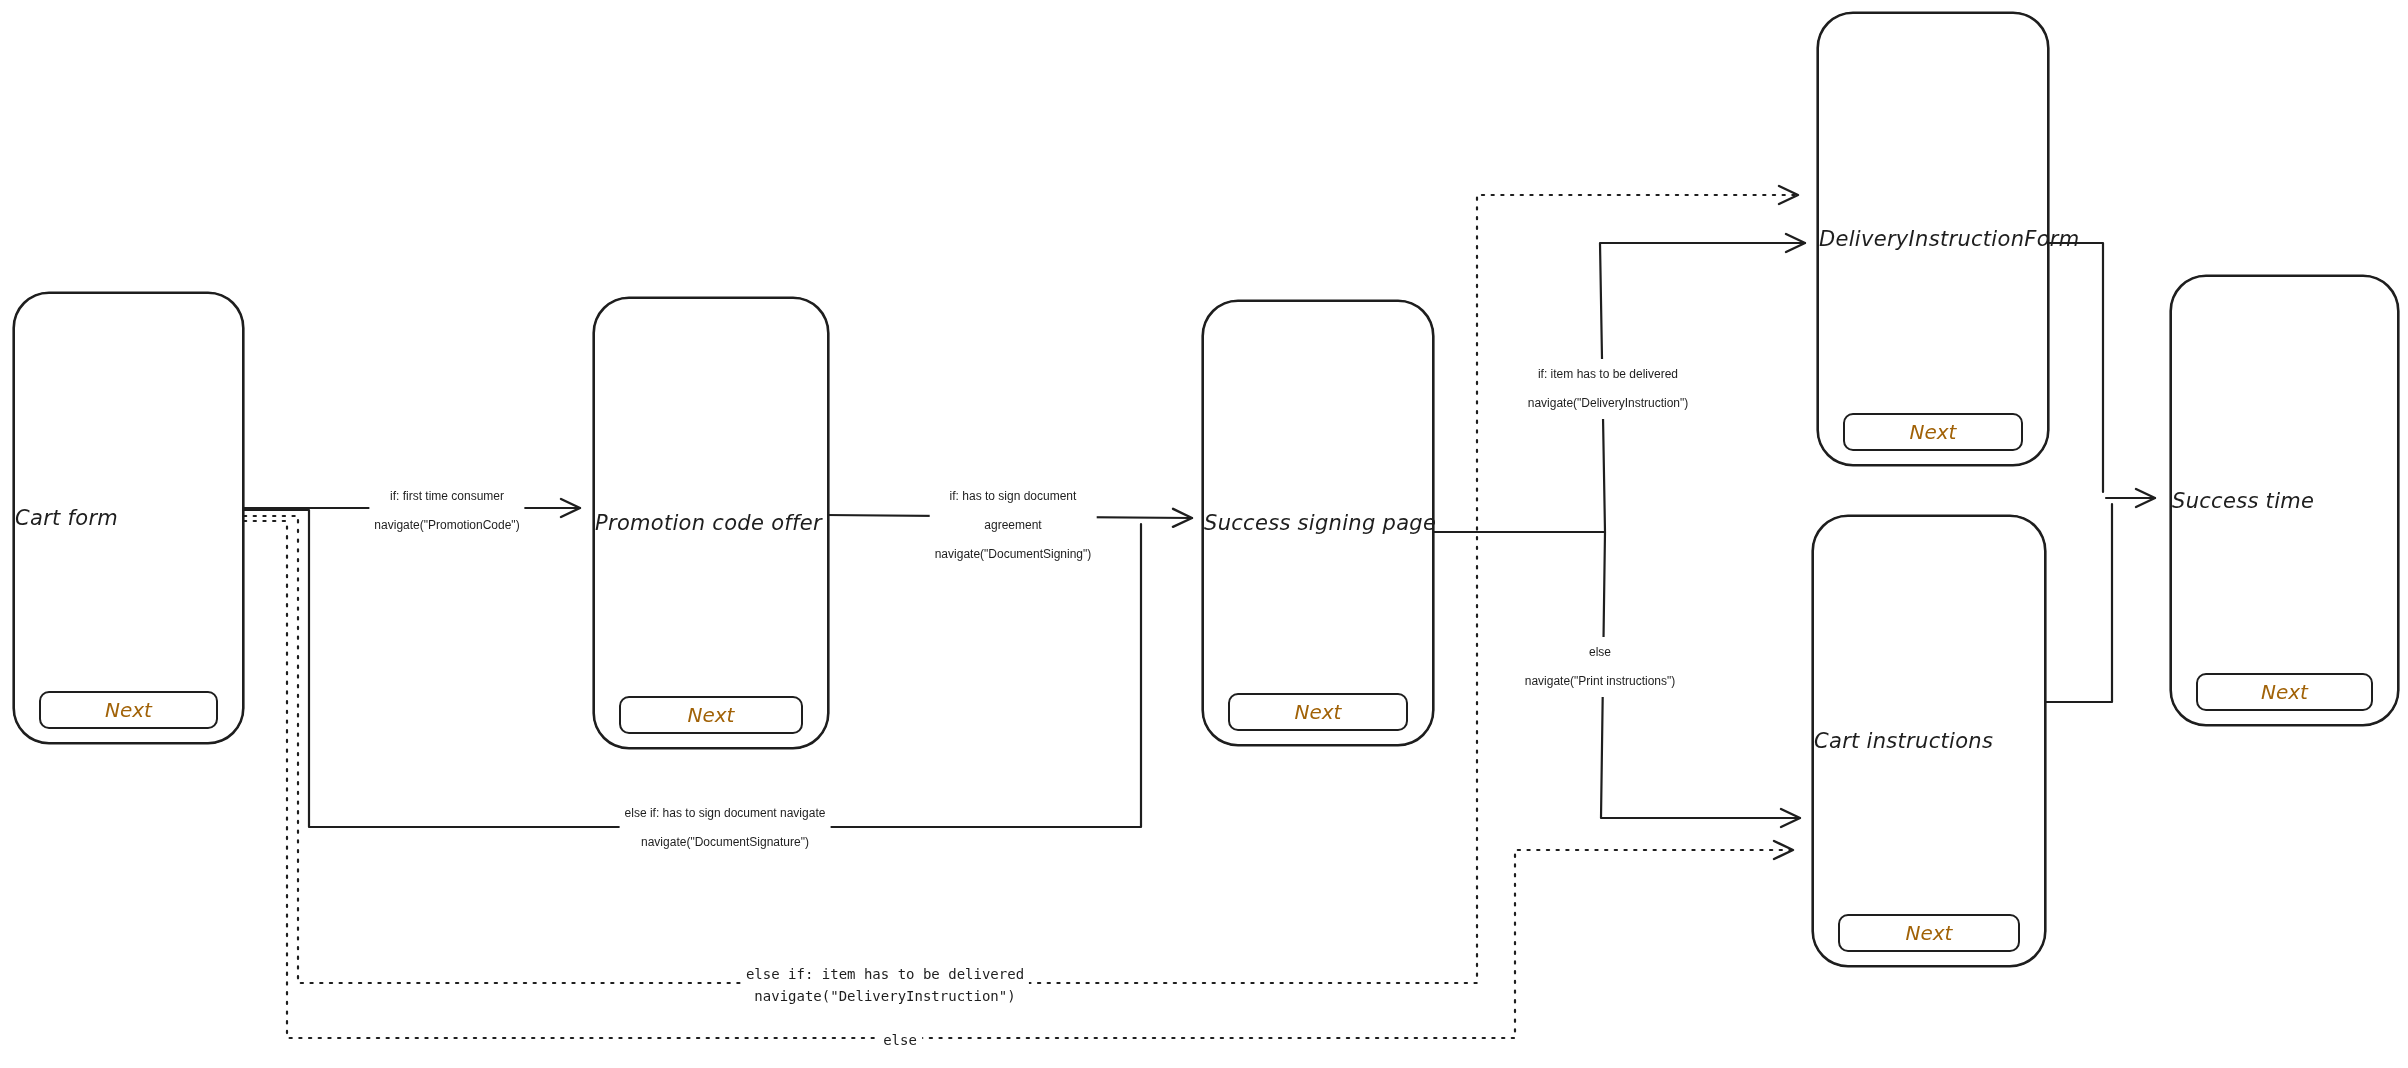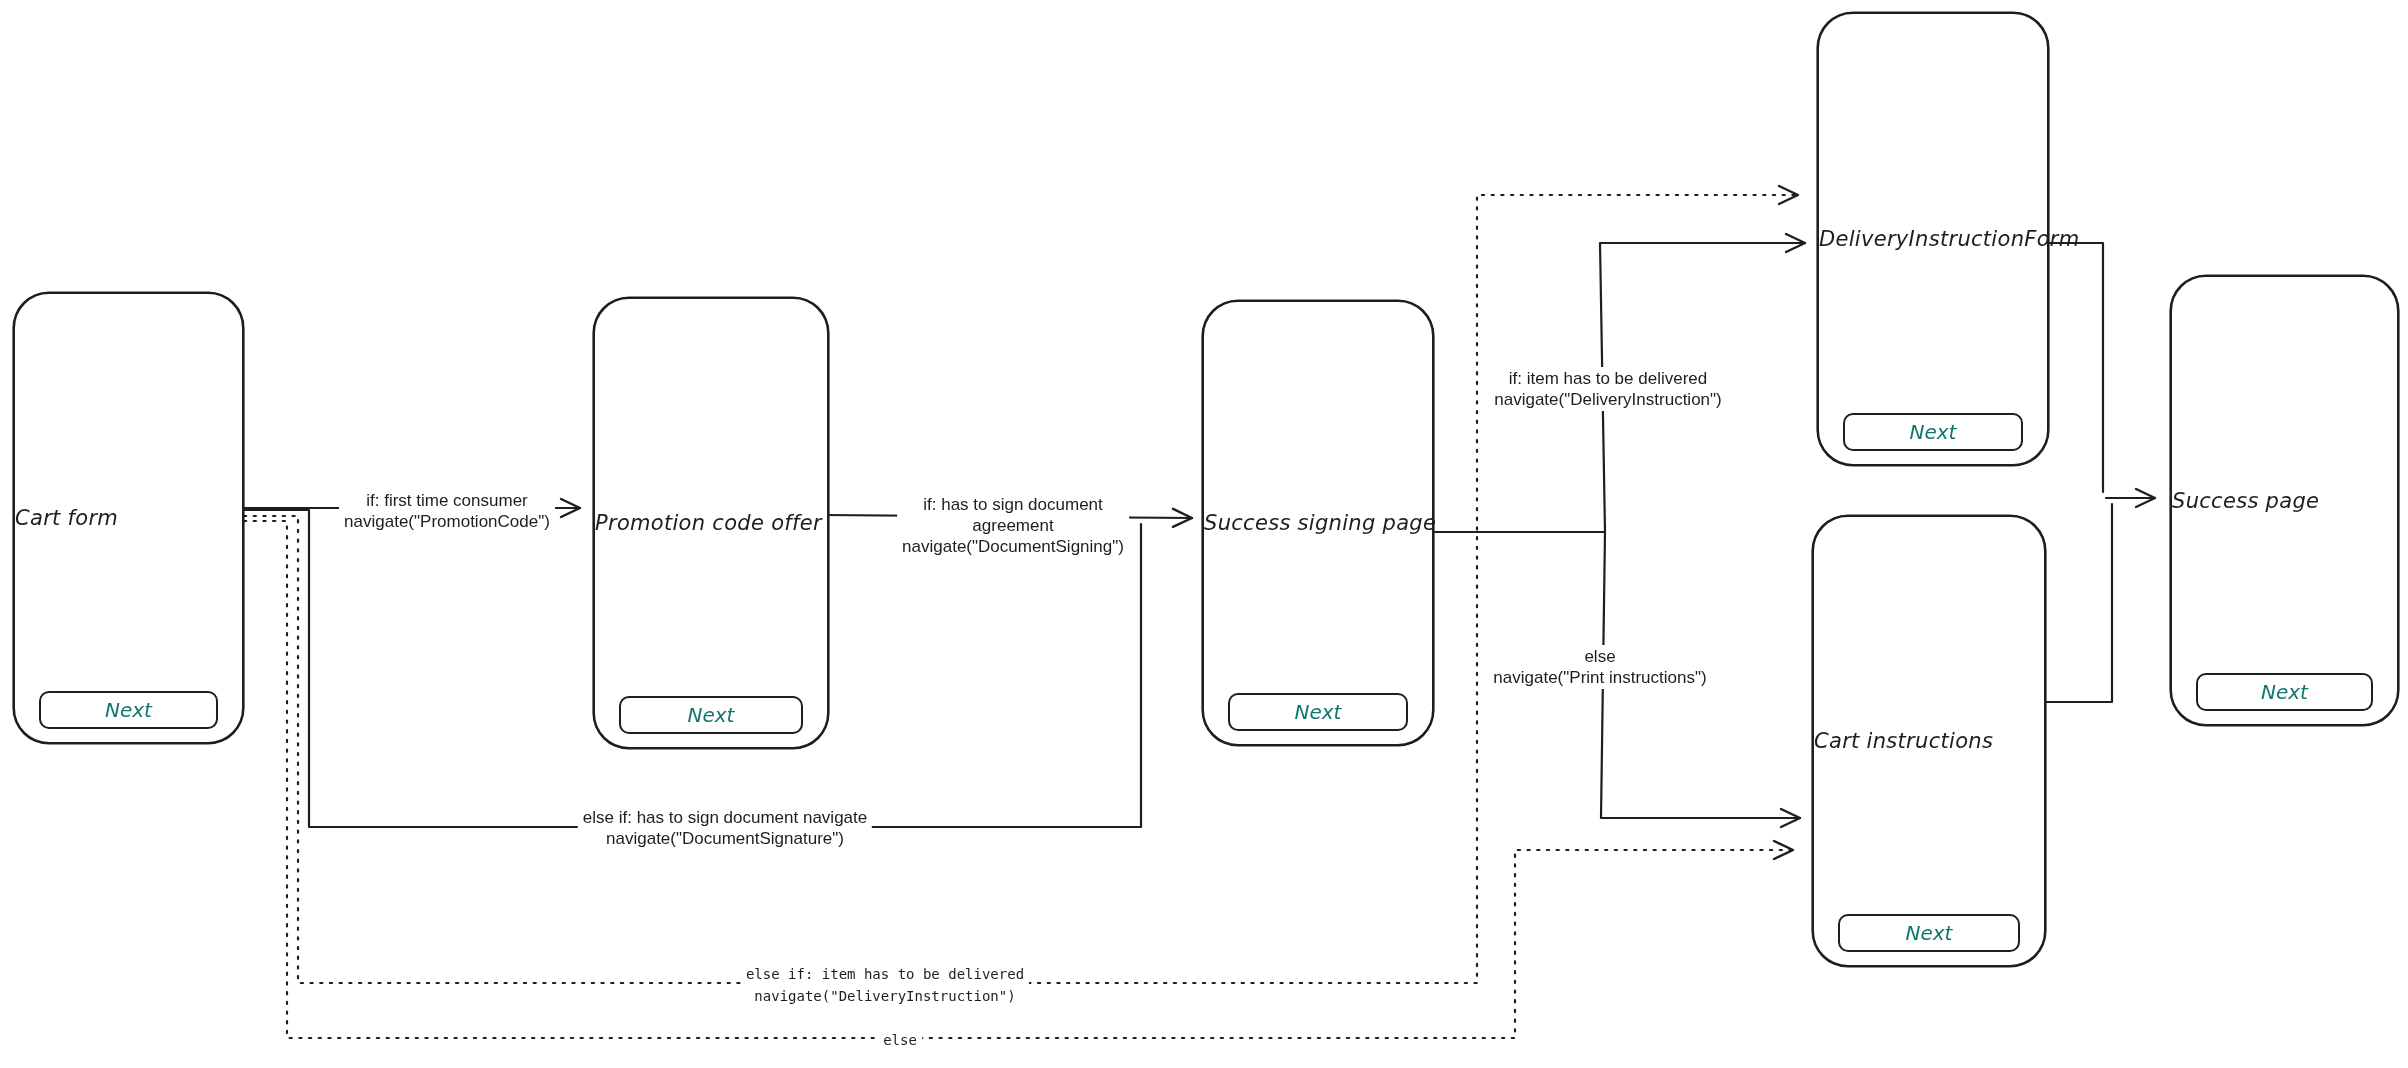--- a/index.html
+++ b/index.html
@@ -27,34 +27,34 @@
     white-space: nowrap;
   }
   .node .next {
     position: absolute; left: 24px; right: 24px; bottom: 13px; height: 38px;
     border: 2.2px solid #1e1e1e;
     border-radius: 10px;
     background: #ffffff;
     font-family: "DejaVu Sans", sans-serif;
     font-style: italic;
     font-size: 20px;
-    color: #0f766e;
+    color: #a16207;
     display: flex; align-items: center; justify-content: center;
     cursor: pointer;
     padding: 0;
   }
   .edge-label {
     position: absolute;
     transform: translate(-50%, -50%);
     background: #ffffff;
     text-align: center;
     white-space: pre-line;
     padding: 1px 5px;
-    font-size: 17px;
-    line-height: 21px;
+    font-size: 12px;
+    line-height: 29px;
   }
   .edge-label.mono {
     font-family: "DejaVu Sans Mono", monospace;
     font-size: 14px;
     line-height: 22px;
   }
   svg.wires { position: absolute; left: 0; top: 0; }
 </style>
 </head>
 <body>
@@ -101,21 +101,21 @@
   <div class="title">DeliveryInstructionForm</div>
   <button class="next">Next</button>
 </div>
 
 <div class="node" style="left:1812px; top:515px; width:230px; height:448px;">
   <div class="title">Cart instructions</div>
   <button class="next">Next</button>
 </div>
 
 <div class="node" style="left:2170px; top:275px; width:225px; height:447px;">
-  <div class="title">Success page</div>
+  <div class="title">Success time</div>
   <button class="next">Next</button>
 </div>
 
 <div class="edge-label" style="left:447px; top:511px;">if: first time consumer
 navigate("PromotionCode")</div>
 
 <div class="edge-label" style="left:1013px; top:515px;margin-top:10px;">if: has to sign document
 agreement
 navigate("DocumentSigning")</div>
 

